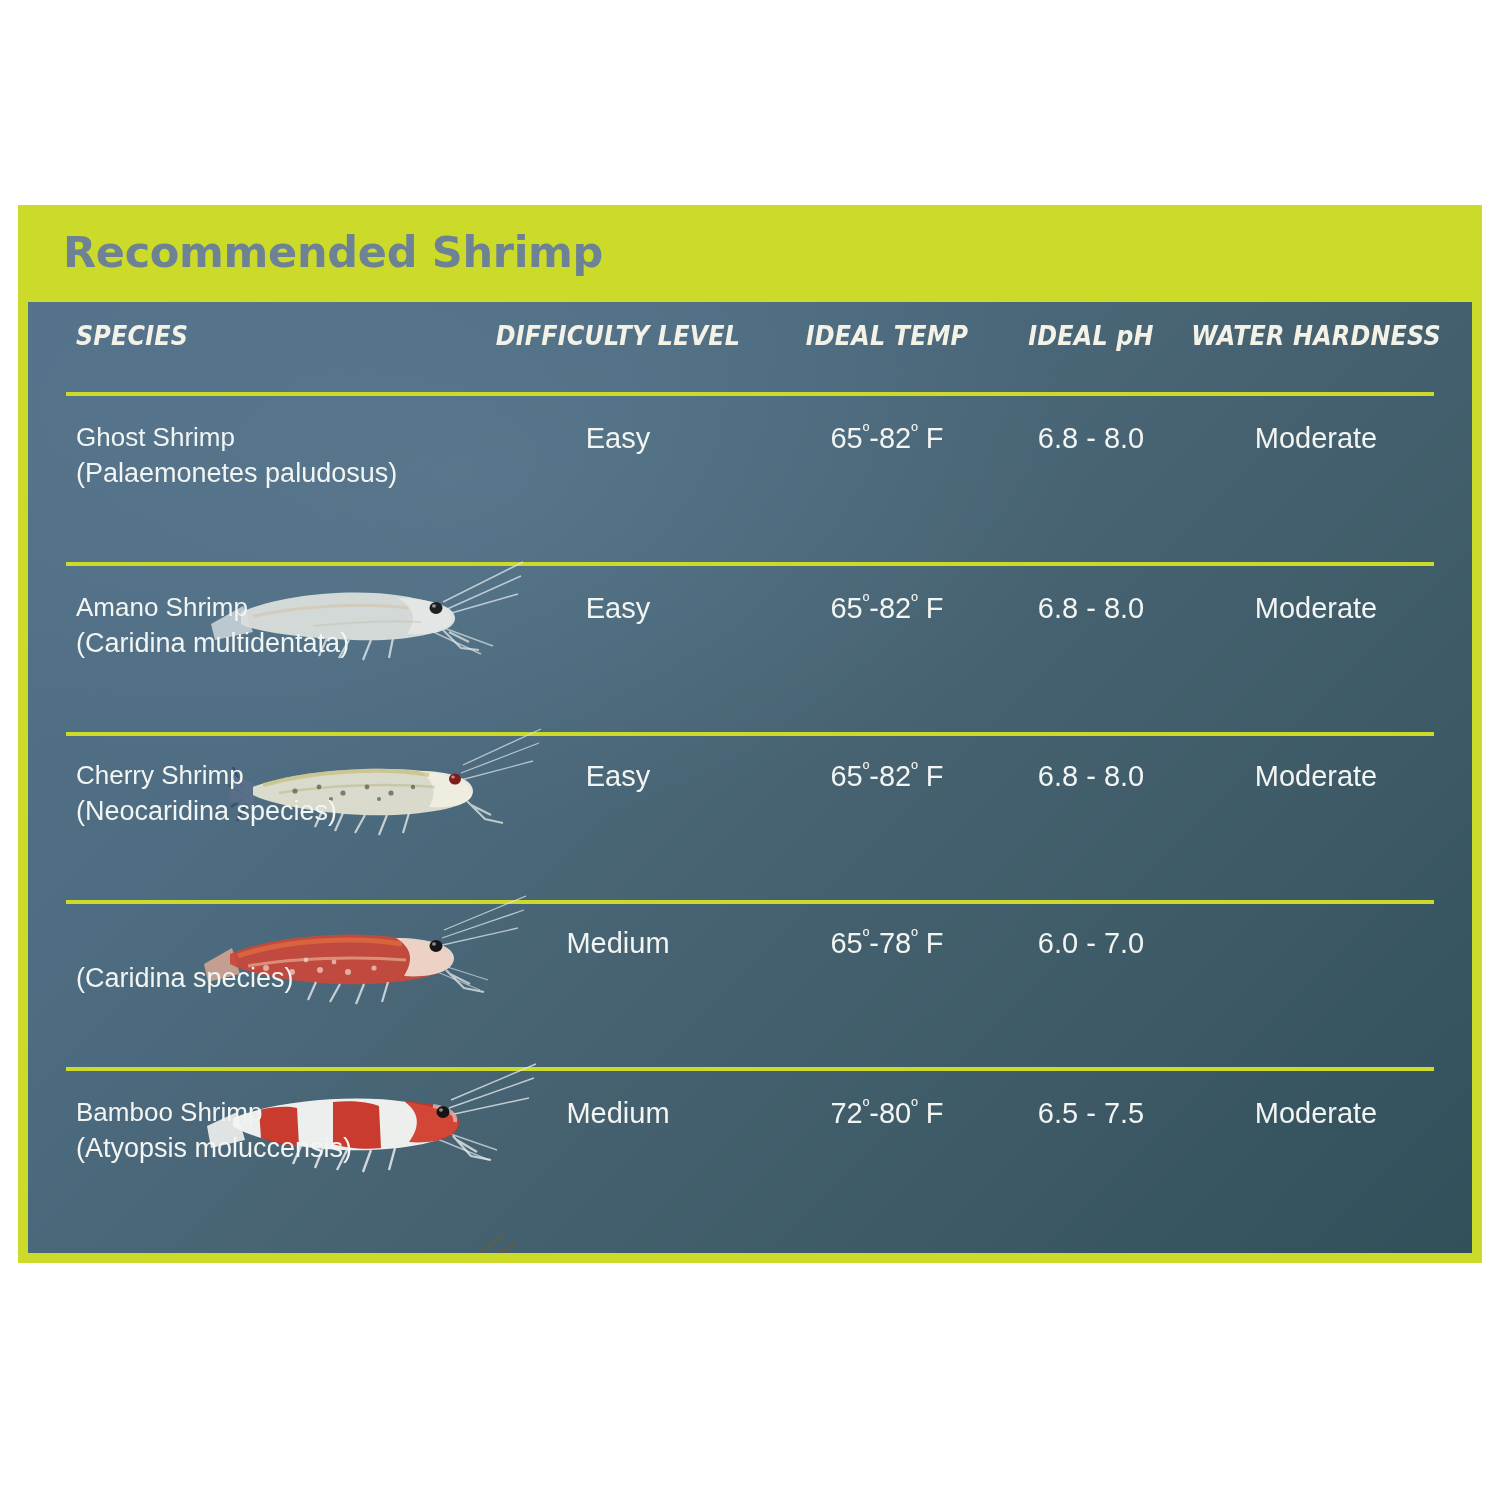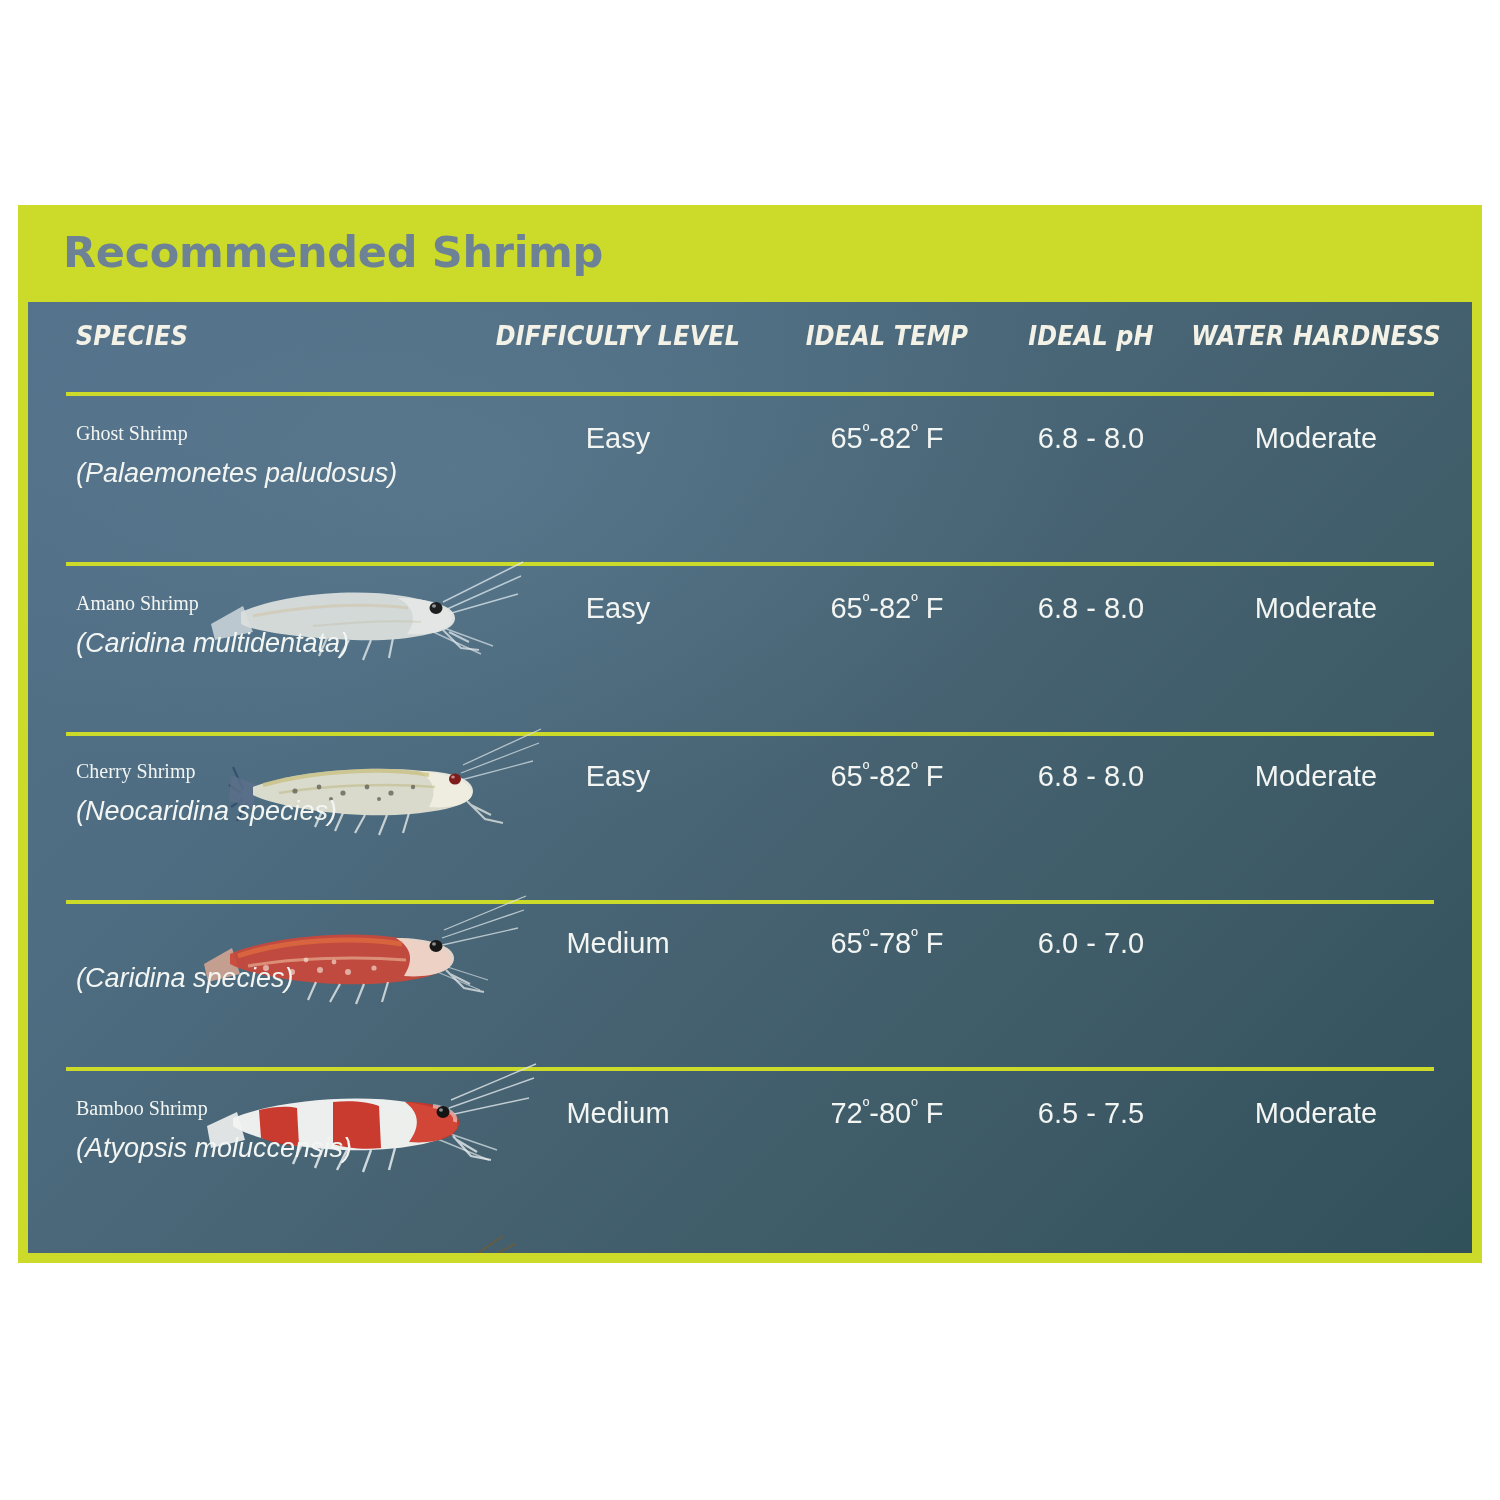--- a/index.html
+++ b/index.html
@@ -122,31 +122,29 @@
     top: 0;
     color: #f2f5f2;
     font-size: 29px;
     font-family: "Liberation Sans", sans-serif;
     white-space: nowrap;
   }
   .species-common {
     position: absolute;
     left: 48px;
     top: 0;
-    font-size: 20px;
+    font-size: 26px;
     color: #f2f5f2;
     white-space: nowrap;
-    font-family: Liberation Serif, serif;
   }
   .species-latin {
     position: absolute;
     left: 48px;
     top: 36px;
     font-size: 27px;
-    font-style: italic;
     color: #f2f5f2;
     white-space: nowrap;
   }
   .deg { font-size: 0.62em; vertical-align: super; line-height: 0; }
 
   
   .shrimp-img {
     position: absolute;
     pointer-events: none;
   }

